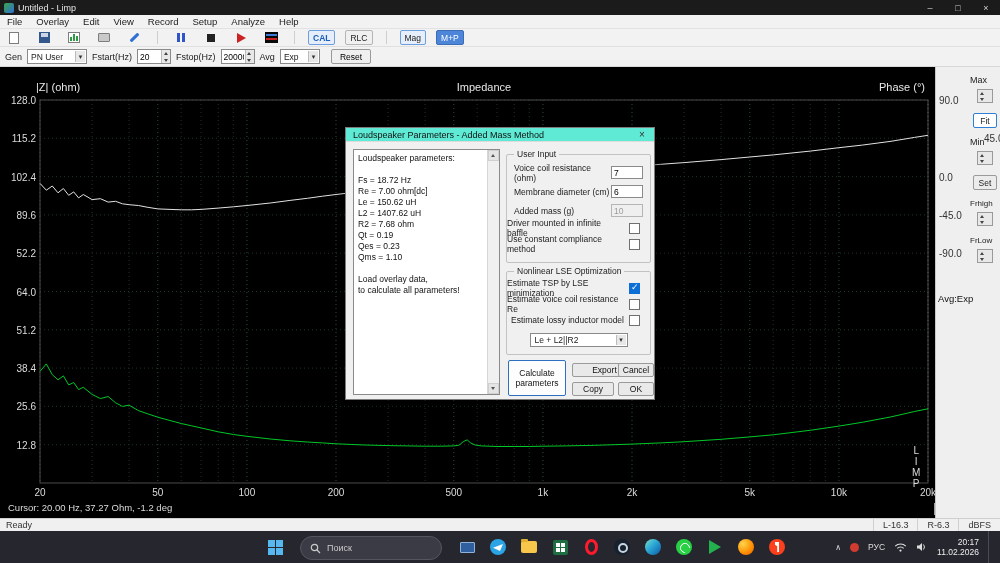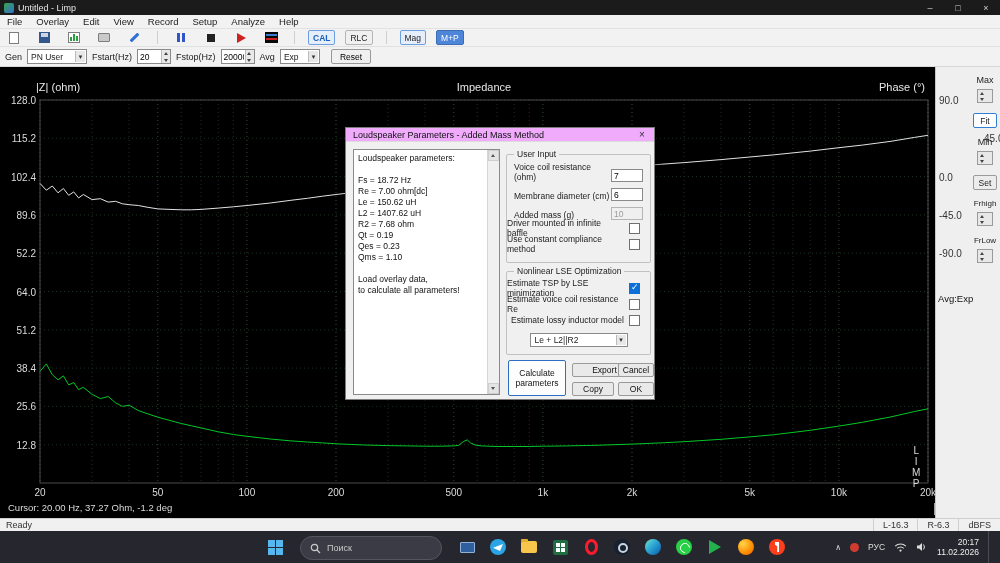--- a/index.html
+++ b/index.html
@@ -64,45 +64,45 @@
   .chart-hdr.ph{right:10px}
   .ytick{position:absolute;left:0;width:36px;text-align:right;color:#dcdcdc;font-size:10px}
   .xtick{position:absolute;top:420px;transform:translateX(-50%);color:#dcdcdc;font-size:10px}
   .fhz{position:absolute;left:933px;top:434px;color:#dcdcdc;font-size:16px}
   .cursor-text{position:absolute;left:8px;top:435px;color:#dcdcdc;font-size:9.5px}
   .limp-logo{position:absolute;left:912px;top:378px;color:#dcdcdc;font-size:10px;line-height:11px;text-align:center}
 
   
   .rpanel{position:absolute;left:935px;top:67px;width:65px;height:451px;background:#efefef;border-left:1px solid #c8c8c8;z-index:2}
   .ptick{position:absolute;left:3px;color:#333;font-size:10px}
-  .rp-label{position:absolute;left:34px;width:30px;text-align:center;font-size:9px;color:#222}
+  .rp-label{position:absolute;left:34px;width:30px;text-align:left;font-size:9px;color:#222}
   .rp-label.sm{font-size:8px}
   .rp-spin{position:absolute;left:41px;width:16px;height:14px;background:#f4f4f4;border:1px solid #9a9a9a;display:flex;flex-direction:column}
   .rp-spin .sa{border-left:0}
   .rp-btn{position:absolute;left:37px;width:24px;height:15px;font-size:8.5px;background:#ececec;border:1px solid #9a9a9a;border-radius:2px;color:#222}
   .rp-btn.fit{background:#fff;border:1px solid #2f7fd6}
   .rp-avg{position:absolute;left:2px;top:226px;font-size:9.5px;color:#111}
 
   
   .dialog{position:absolute;left:345px;top:127px;width:310px;height:273px;background:#f0f0f0;border:1px solid #7c7c7c;box-shadow:3px 3px 9px rgba(0,0,0,.55);z-index:10;font-size:8.5px}
-  .dlg-title{height:14px;background:#f0abfc;border-bottom:1px solid #dcdcdc;display:flex;align-items:center;padding-left:7px;font-size:9px;color:#111}
+  .dlg-title{height:14px;background:#5eead4;border-bottom:1px solid #dcdcdc;display:flex;align-items:center;padding-left:7px;font-size:9px;color:#111}
   .dlg-close{margin-left:auto;width:24px;height:18px;display:flex;align-items:center;justify-content:center;font-size:10px;color:#333}
   .listbox{position:absolute;left:7px;top:21px;width:147px;height:246px;background:#fff;border:1px solid #8a8a8a}
   .lb-text{position:absolute;left:4px;top:3px;right:14px}
   .lb-line{height:11px;white-space:pre;font-size:8.5px;color:#111}
   .lb-scroll{position:absolute;right:0;top:0;width:12px;height:100%;background:#f0f0f0;border-left:1px solid #d5d5d5}
   .lb-arrow{position:absolute;left:0;width:11px;height:11px;background:#e4e4e4;border:1px solid #cfcfcf}
   .lb-arrow.up{top:0}.lb-arrow.dn{bottom:0}
   .lb-arrow.up::after{content:"";position:absolute;left:2px;top:3px;border-left:2.5px solid transparent;border-right:2.5px solid transparent;border-bottom:3.5px solid #555}
   .lb-arrow.dn::after{content:"";position:absolute;left:2px;top:3px;border-left:2.5px solid transparent;border-right:2.5px solid transparent;border-top:3.5px solid #555}
   .group{position:absolute;left:160px;width:145px;border:1px solid #c2c2c2;border-radius:2px}
   .group-label{position:absolute;top:-6px;left:7px;background:#f0f0f0;padding:0 3px;font-size:8.5px;color:#222}
   .ui-group{top:26px;height:109px;padding-top:8px}
   .lse-group{top:143px;height:84px;padding-top:8px}
-  .frow{display:flex;align-items:flex-end;justify-content:space-between;padding:0 7px;height:19px}
+  .frow{display:flex;align-items:center;justify-content:space-between;padding:0 7px;height:19px}
   .flabel{font-size:8.5px;color:#222}
   .fin{width:32px;height:13px;font-size:8.5px;border:1px solid #8a8a8a;padding:0 2px;background:#fff;outline:none}
   .fin.dis{background:#efefef;color:#9b9b9b;border-color:#b5b5b5}
   .crow{display:flex;align-items:center;justify-content:flex-end;gap:5px;height:16px;padding-right:10px}
   .cb{width:11px;height:11px;border:1px solid #707070;background:#fff;position:relative;flex:0 0 auto}
   .cb.on{background:#0b6fd7;border-color:#0b6fd7}
   .cb.on::after{content:"✓";position:absolute;left:1px;top:-2px;color:#fff;font-size:9px}
   .model{position:relative;width:98px;height:14px;margin:5px auto 0;background:#fff;border:1px solid #8a8a8a;display:flex;align-items:center;padding:0 14px 0 4px;font-size:8.5px}
   .model .dd{position:absolute;right:1px;top:1px;bottom:1px;width:10px;background:#e8e8e8;border-left:1px solid #bbb;display:flex;align-items:center;justify-content:center;font-size:7px;color:#333}
   .dbtn{position:absolute;font-size:8.5px;background:#e9e9e9;border:1px solid #9a9a9a;border-radius:2px;color:#111}

